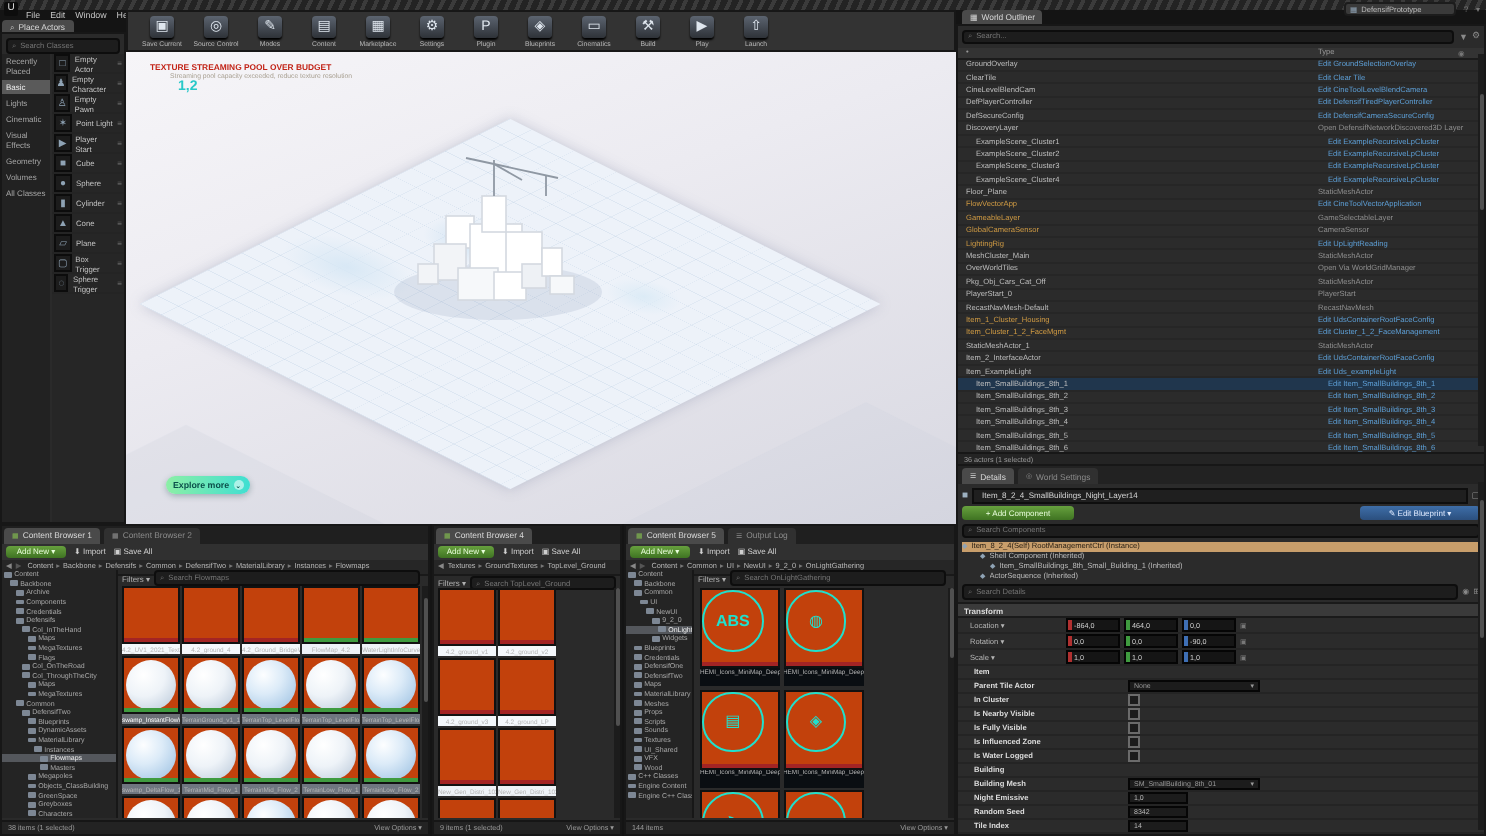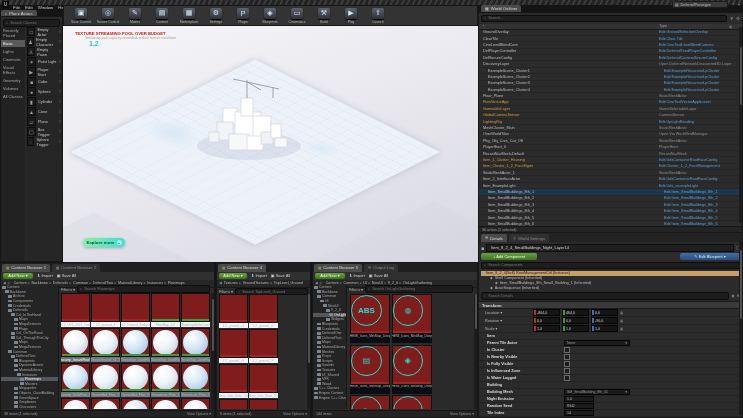--- a/index.html
+++ b/index.html
@@ -67,21 +67,21 @@
   
   .cb-toolbar{display:flex;align-items:center;gap:4px;font-size:4px;color:#cfcfcf}
   .crumbs{display:flex;align-items:center;font-size:3.7px;color:#b6b6b6;overflow:hidden;white-space:nowrap}
   .crumb+.crumb::before{content:"▸";color:#777;margin:0 1.5px}
   .tree-row{display:flex;align-items:center;height:4.6px;font-size:3.5px;color:#a8a8a8;white-space:nowrap;overflow:hidden;gap:1.5px}
   .tree-row.sel{background:#54575c;color:#eee}
   .tp0{padding-left:1px}.tp1{padding-left:4px}.tp2{padding-left:7px}.tp3{padding-left:10px}.tp4{padding-left:13px}.tp5{padding-left:16px}.tp6{padding-left:19px}
   .f-ico{width:3.6px;height:2.8px;background:#7d8794;border-radius:.5px;flex:none}
   .grid{display:flex;flex-wrap:wrap;overflow:hidden;align-content:flex-start}
   .thumbwrap{display:flex;flex-direction:column;align-items:center}
-  .thumb{position:relative;background:#7f1d1d;border:1px solid #111}
+  .thumb{position:relative;background:#c2410c;border:1px solid #111}
   .thumb .bar{position:absolute;left:0;right:0;bottom:0;height:1.6px}
   .bar-red .bar{background:#a32424}.bar-green .bar{background:#3f9b3f}
   .t-sphere .ball{position:absolute;inset:1px;border-radius:50%;background:radial-gradient(circle at 35% 30%,#ffffff 0%,#eef3f8 45%,#cfdae6 75%,#aebccb 100%)}
   .t-sphere{background:#6f7680}
   .s2 .ball{background:radial-gradient(circle at 35% 30%,#fdfeff 0%,#dcebf8 40%,#b9d4ec 70%,#9fbcd8 100%)}
   .t-map{background:linear-gradient(135deg,#cfe2f3 0 26%,#f3f7fb 26% 100%)}
   .m2{background:linear-gradient(200deg,#cfe2f3 0 38%,#f5f8fc 38% 100%)}
   .mw{background:linear-gradient(180deg,#fbfcfe 0 70%,#eef2f7 70% 100%)}
   .t-icon{background:#0a0e12;display:flex;align-items:center;justify-content:center}
   .t-icon .ring{width:76%;height:76%;border:1px solid #1fe0cd;border-radius:50%;display:flex;align-items:center;justify-content:center;color:#1fe0cd;font-size:8px;font-weight:bold}

